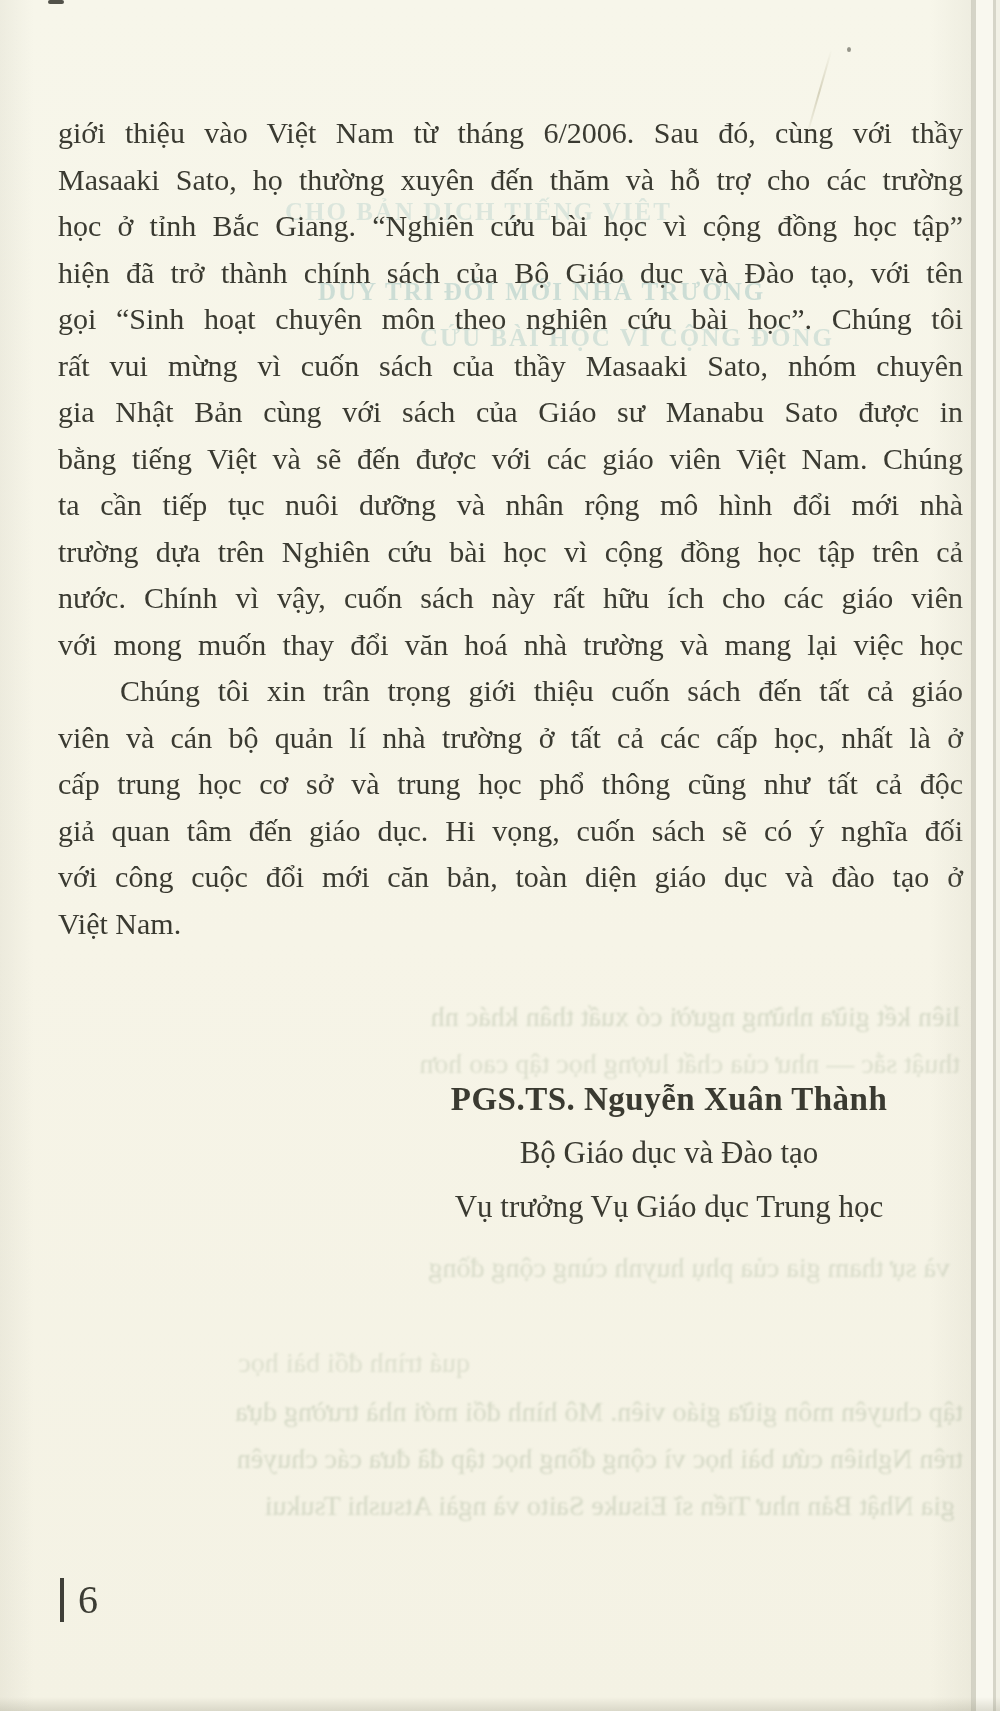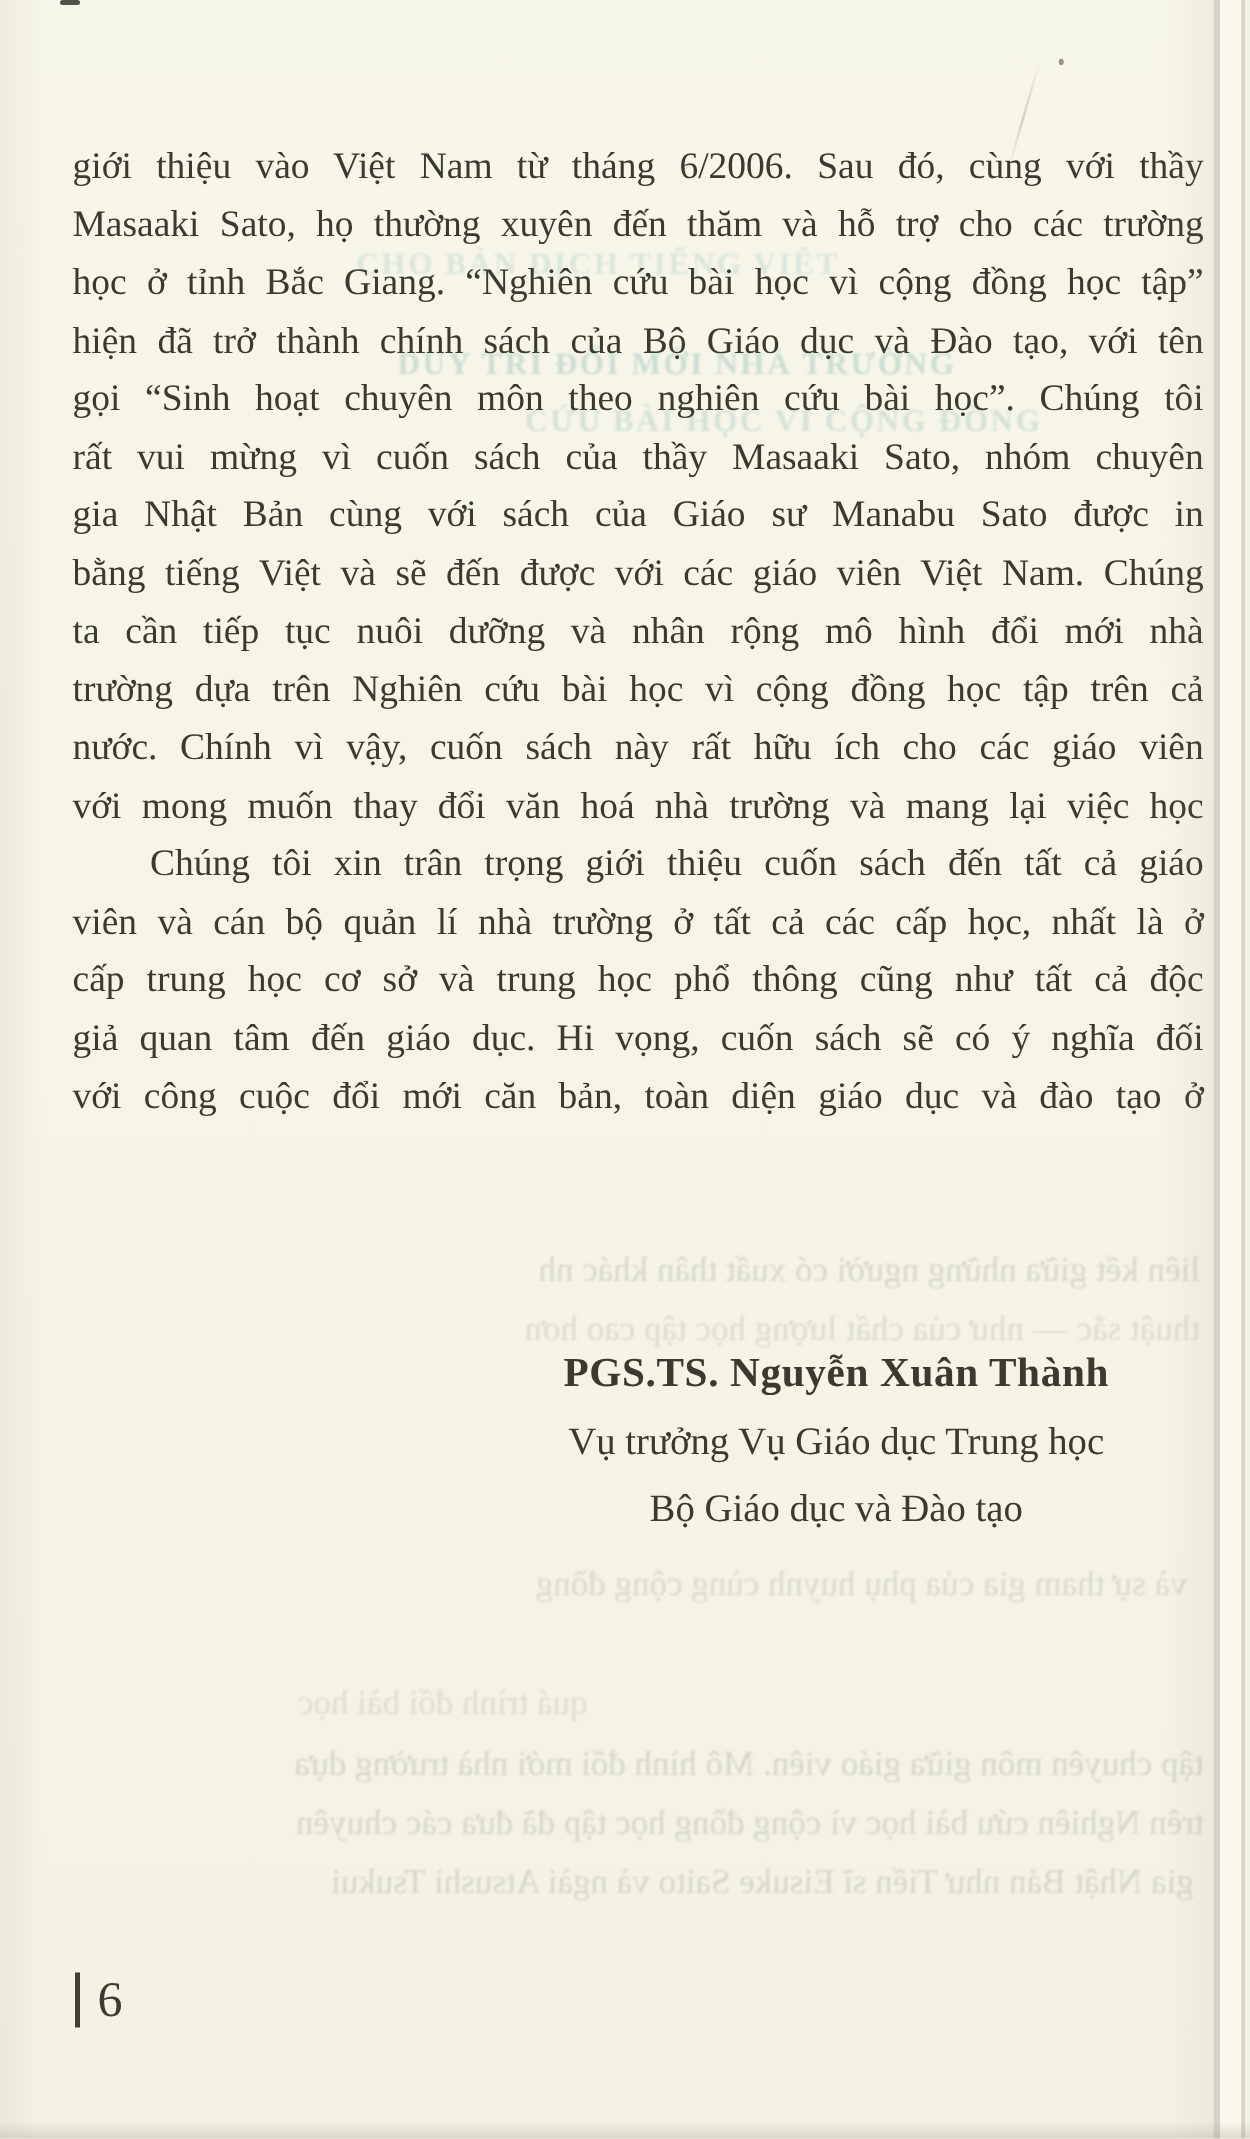--- a/index.html
+++ b/index.html
@@ -98,26 +98,27 @@
     <div class="jline">bằng tiếng Việt và sẽ đến được với các giáo viên Việt Nam. Chúng</div>
     <div class="jline">ta cần tiếp tục nuôi dưỡng và nhân rộng mô hình đổi mới nhà</div>
     <div class="jline">trường dựa trên Nghiên cứu bài học vì cộng đồng học tập trên cả</div>
     <div class="jline">nước. Chính vì vậy, cuốn sách này rất hữu ích cho các giáo viên</div>
     <div class="jline">với mong muốn thay đổi văn hoá nhà trường và mang lại việc học</div>
     <div class="jline indent">Chúng tôi xin trân trọng giới thiệu cuốn sách đến tất cả giáo</div>
     <div class="jline">viên và cán bộ quản lí nhà trường ở tất cả các cấp học, nhất là ở</div>
     <div class="jline">cấp trung học cơ sở và trung học phổ thông cũng như tất cả độc</div>
     <div class="jline">giả quan tâm đến giáo dục. Hi vọng, cuốn sách sẽ có ý nghĩa đối</div>
     <div class="jline">với công cuộc đổi mới căn bản, toàn diện giáo dục và đào tạo ở</div>
+    <div class="jline endline">Việt Nam.</div>
   </div>
 
   <div class="signature">
     <div class="sig-name">PGS.TS. Nguyễn Xuân Thành</div>
+    <div class="sig-title">Bộ Giáo dục và Đào tạo</div>
     <div class="sig-title">Vụ trưởng Vụ Giáo dục Trung học</div>
-    <div class="sig-title">Bộ Giáo dục và Đào tạo</div>
   </div>
 
   <div class="pagenum-rule"></div>
   <div class="pagenum">6</div>
 
   <div class="mark-topleft"></div>
   <div class="speck"></div>
   <div class="crease"></div>
   <div class="edge-shadow-right"></div>
   <div class="edge-line1"></div>

